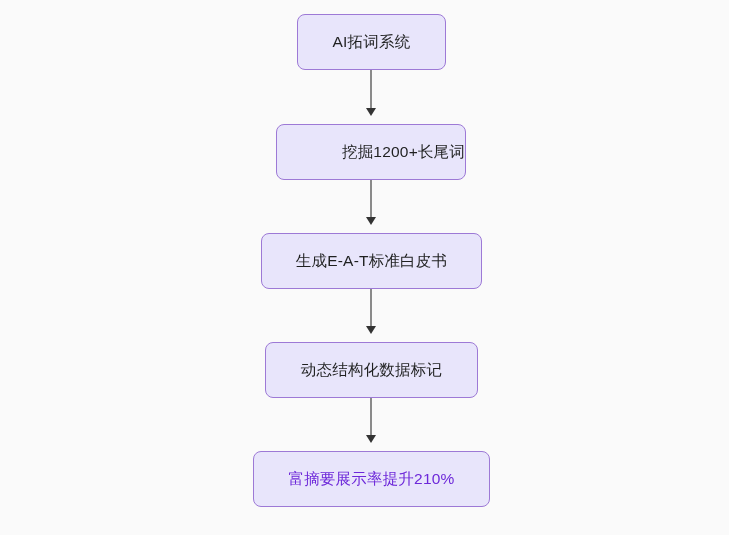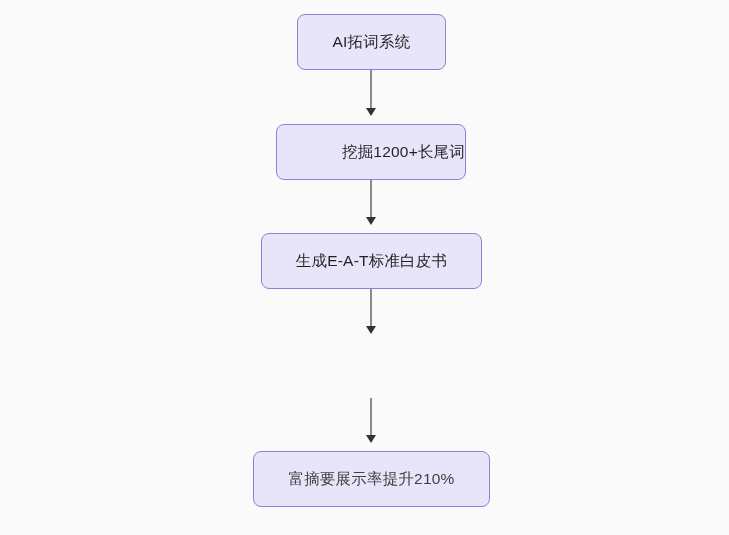--- a/index.html
+++ b/index.html
@@ -68,17 +68,20 @@
 
   <div class="node" style="left: 297px; top: 14px; width: 149px; height: 56px; background: rgb(232, 229, 251); border-color: rgb(157, 121, 214); color: rgb(31, 32, 32);">
     <span class="node-label">AI拓词系统</span>
   </div>
   <div class="node" style="left: 276px; top: 124px; width: 190px; height: 56px; background: rgb(232, 229, 251); border-color: rgb(157, 121, 214); color: rgb(31, 32, 32); justify-content: flex-end;">
     <span class="node-label">挖掘1200+长尾词</span>
   </div>
   <div class="node" style="left: 261px; top: 233px; width: 221px; height: 56px; background: rgb(232, 229, 251); border-color: rgb(157, 121, 214); color: rgb(31, 32, 32);">
     <span class="node-label">生成E-A-T标准白皮书</span>
   </div>
-  <div class="node" style="left: 253px; top: 451px; width: 237px; height: 56px; background: rgb(232, 229, 251); border-color: rgb(157, 121, 214); color: #404040;">
+  <div class="node" style="left: 265px; top: 342px; width: 213px; height: 56px; background: rgb(232, 229, 251); border-color: rgb(157, 121, 214); color: rgb(31, 32, 32);">
+    <span class="node-label">动态结构化数据标记</span>
+  </div>
+  <div class="node" style="left: 253px; top: 451px; width: 237px; height: 56px; background: rgb(232, 229, 251); border-color: rgb(157, 121, 214); color: #6d28d9;">
     <span class="node-label">富摘要展示率提升210%</span>
   </div>
 
 </div>
 
 </body></html>

